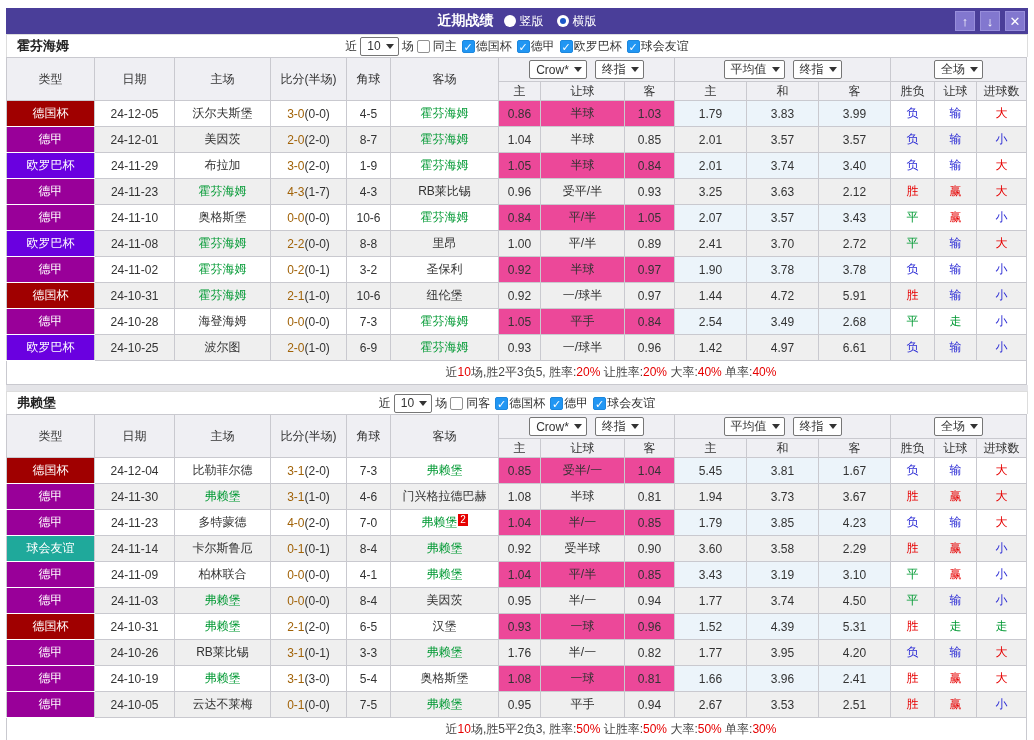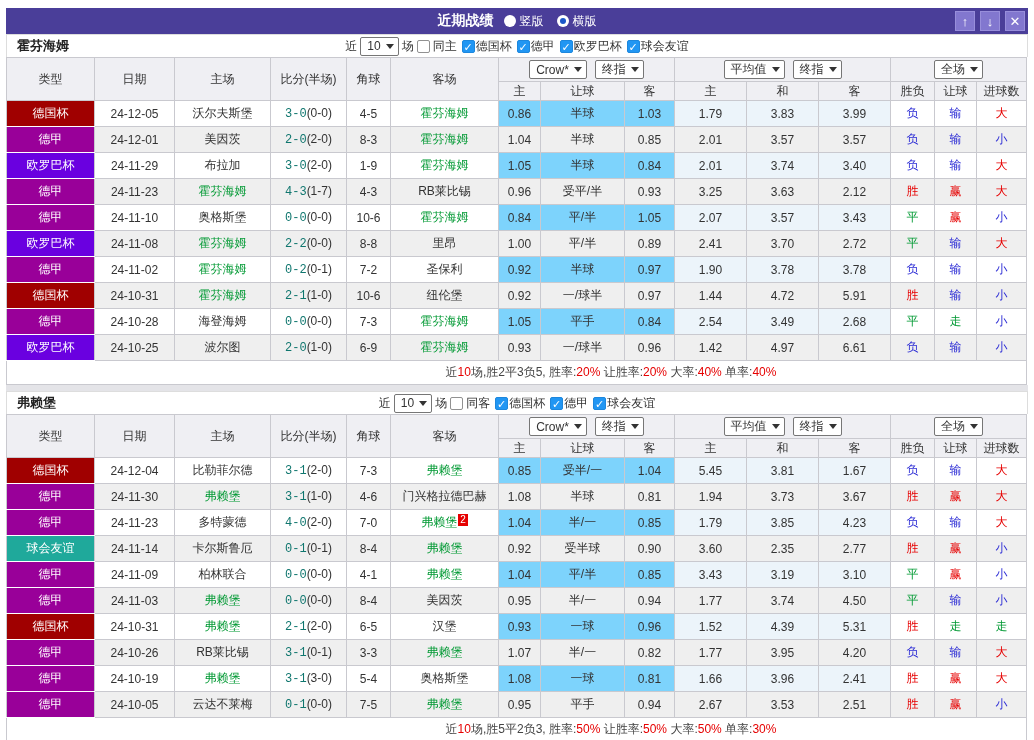--- a/index.html
+++ b/index.html
@@ -29,24 +29,24 @@
   .caret { width:0; height:0; border-left:4px solid transparent; border-right:4px solid transparent; border-top:5px solid #333; }
 
   
   table { width:910px; border-collapse:collapse; table-layout:fixed; font-size:12px; text-align:center; }
   th, td { border:1px solid #c9c9cf; padding:0 1px; overflow:hidden; white-space:nowrap; }
   thead th { background:#efeff3; font-weight:normal; color:#333; }
   thead tr.h1 th { height:24px; }
   thead tr.h2 th { height:19px; }
   tbody td { height:26px; }
   tr.alt td { background:#efefef; }
-  td.odds-col { background:#7dd3fc; }
+  td.odds-col { background:#ec4899; }
   td.avg-col  { background:#ecf4fa; }
   td.type-cell { color:#fff; border-top:1px solid #fff; border-bottom:1px solid #fff; }
-  .ft { color:#0f766e;font-family:Liberation Mono, monospace; }
+  .ft { color:#a16207; }
   .ht { color:#333; }
   .focal { color:#009933; }
   .c-red { color:#e60000; } .c-blue { color:#2b2bd5; } .c-green { color:#009933; }
   .sup2 { display:inline-block; background:#e60000; color:#fff; font-size:10px; line-height:12px; padding:0 2px; vertical-align:top; margin-left:1px; }
   td.sum { height:24px; background:#fff; text-align:center; padding-left:190px; color:#444; }
   td.sum .red { color:#e60000; }
   .selwrap { display:inline-flex; gap:8px; align-items:center; justify-content:center; }
   .gap { height:6px; background:#e4e4e8; }
 </style>
 </head>
@@ -193,21 +193,21 @@
               <td class="avg-col">3.99</td>
               <td class="c-blue">负</td>
               <td class="c-blue">输</td>
               <td class="c-red">大</td>
             </tr>
             <tr class="alt">
               <td class="type-cell" style="background: rgb(153, 0, 153);">德甲</td>
               <td>24-12-01</td>
               <td><span class="">美因茨</span></td>
               <td><span class="ft">2-0</span><span class="ht">(2-0)</span></td>
-              <td>8-3</td>
+              <td>8-7</td>
               <td><span class="focal">霍芬海姆</span></td>
               <td class="odds-col">1.04</td>
               <td class="odds-col">半球</td>
               <td class="odds-col">0.85</td>
               <td class="avg-col">2.01</td>
               <td class="avg-col">3.57</td>
               <td class="avg-col">3.57</td>
               <td class="c-blue">负</td>
               <td class="c-blue">输</td>
               <td class="c-blue">小</td>
@@ -278,21 +278,21 @@
               <td class="avg-col">2.72</td>
               <td class="c-green">平</td>
               <td class="c-blue">输</td>
               <td class="c-red">大</td>
             </tr>
             <tr class="">
               <td class="type-cell" style="background: rgb(153, 0, 153);">德甲</td>
               <td>24-11-02</td>
               <td><span class="focal">霍芬海姆</span></td>
               <td><span class="ft">0-2</span><span class="ht">(0-1)</span></td>
-              <td>7-2</td>
+              <td>3-2</td>
               <td><span class="">圣保利</span></td>
               <td class="odds-col">0.92</td>
               <td class="odds-col">半球</td>
               <td class="odds-col">0.97</td>
               <td class="avg-col">1.90</td>
               <td class="avg-col">3.78</td>
               <td class="avg-col">3.78</td>
               <td class="c-blue">负</td>
               <td class="c-blue">输</td>
               <td class="c-blue">小</td>
@@ -502,22 +502,22 @@
               <td class="type-cell" style="background: rgb(31, 169, 155);">球会友谊</td>
               <td>24-11-14</td>
               <td><span class="">卡尔斯鲁厄</span></td>
               <td><span class="ft">0-1</span><span class="ht">(0-1)</span></td>
               <td>8-4</td>
               <td><span class="focal">弗赖堡</span></td>
               <td class="odds-col">0.92</td>
               <td class="odds-col">受半球</td>
               <td class="odds-col">0.90</td>
               <td class="avg-col">3.60</td>
-              <td class="avg-col">2.35</td>
-              <td class="avg-col">2.77</td>
+              <td class="avg-col">3.58</td>
+              <td class="avg-col">2.29</td>
               <td class="c-red">胜</td>
               <td class="c-red">赢</td>
               <td class="c-blue">小</td>
             </tr>
             <tr class="">
               <td class="type-cell" style="background: rgb(153, 0, 153);">德甲</td>
               <td>24-11-09</td>
               <td><span class="">柏林联合</span></td>
               <td><span class="ft">0-0</span><span class="ht">(0-0)</span></td>
               <td>4-1</td>
@@ -566,21 +566,21 @@
               <td class="c-green">走</td>
               <td class="c-green">走</td>
             </tr>
             <tr class="alt">
               <td class="type-cell" style="background: rgb(153, 0, 153);">德甲</td>
               <td>24-10-26</td>
               <td><span class="">RB莱比锡</span></td>
               <td><span class="ft">3-1</span><span class="ht">(0-1)</span></td>
               <td>3-3</td>
               <td><span class="focal">弗赖堡</span></td>
-              <td class="odds-col">1.07</td>
+              <td class="odds-col">1.76</td>
               <td class="odds-col">半/一</td>
               <td class="odds-col">0.82</td>
               <td class="avg-col">1.77</td>
               <td class="avg-col">3.95</td>
               <td class="avg-col">4.20</td>
               <td class="c-blue">负</td>
               <td class="c-blue">输</td>
               <td class="c-red">大</td>
             </tr>
             <tr class="">

